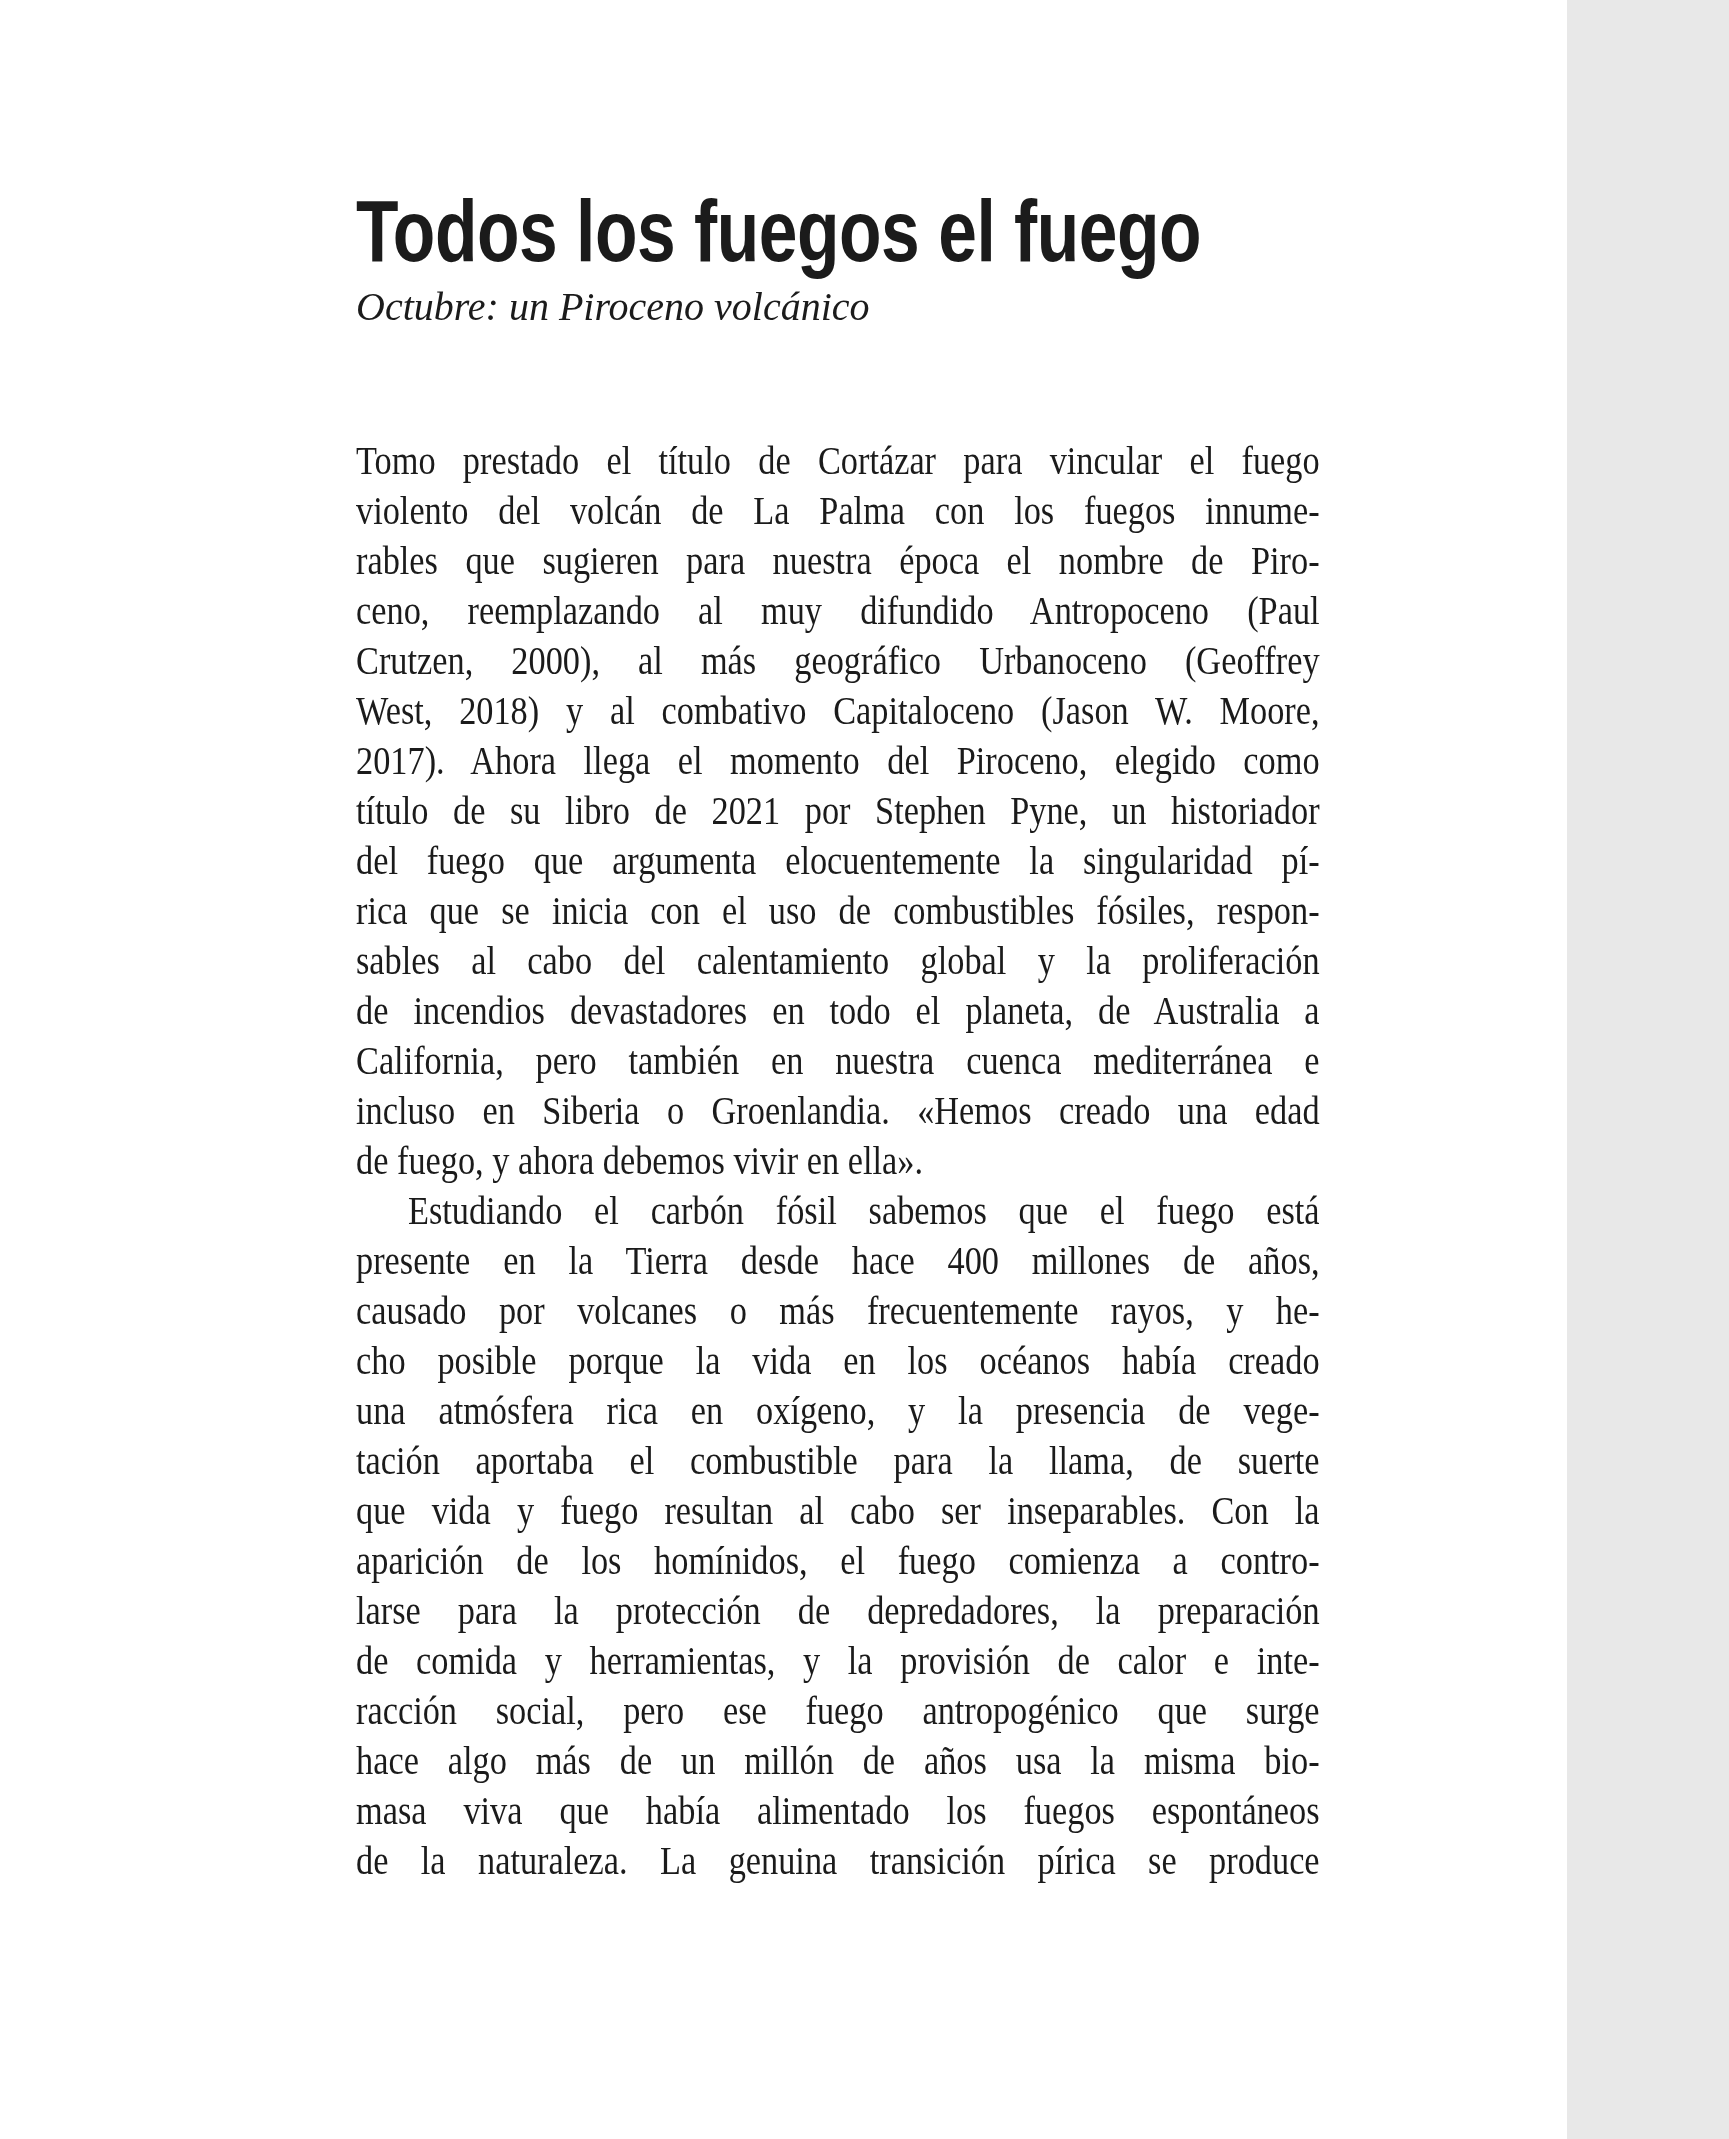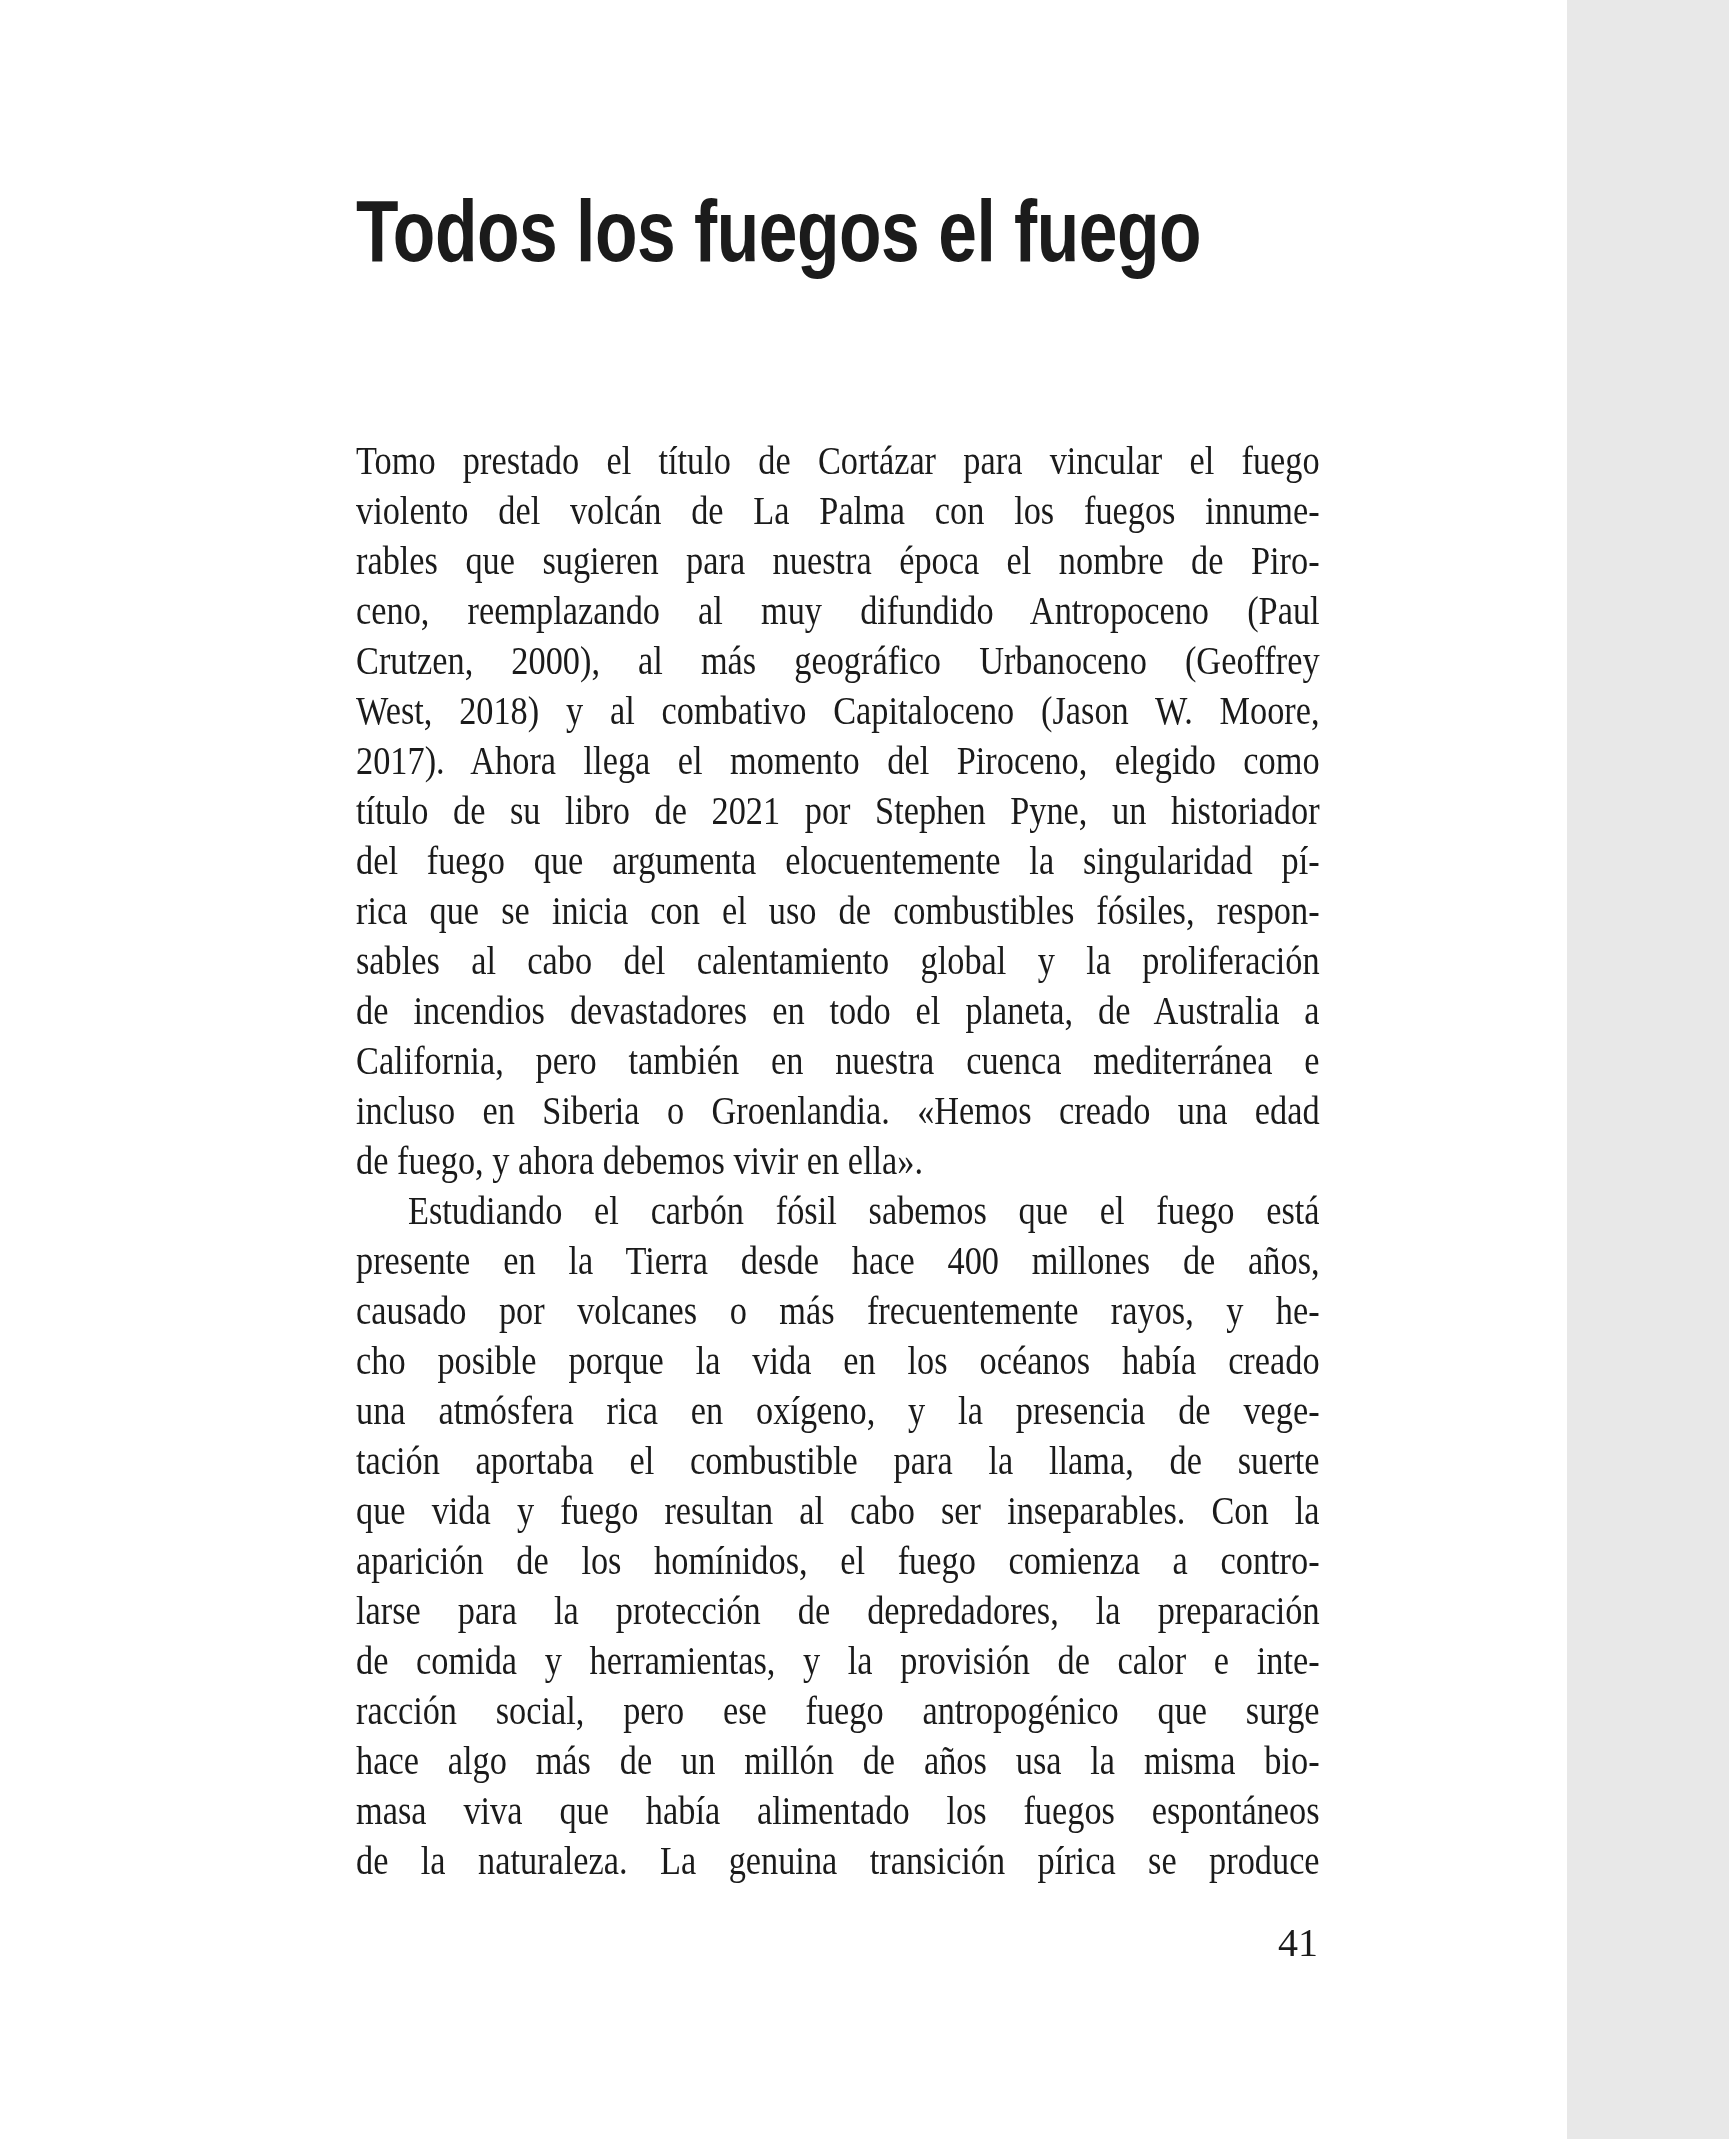--- a/index.html
+++ b/index.html
@@ -78,20 +78,21 @@
     font-size: 40px;
     line-height: 40px;
   }
 </style>
 </head>
 <body>
 
 <div class="page">
   <h1 class="chapter-title">Todos los fuegos el fuego</h1>
 
+  <h2 class="chapter-subtitle">Octubre: un Piroceno volcánico</h2>
 
   <div class="body-text">
       <div class="paragraph">
         <div class="line justify">Tomo prestado el título de Cortázar para vincular el fuego</div>
         <div class="line justify">violento del volcán de La Palma con los fuegos innume-</div>
         <div class="line justify">rables que sugieren para nuestra época el nombre de Piro-</div>
         <div class="line justify">ceno, reemplazando al muy difundido Antropoceno (Paul</div>
         <div class="line justify">Crutzen, 2000), al más geográfico Urbanoceno (Geoffrey</div>
         <div class="line justify">West, 2018) y al combativo Capitaloceno (Jason W. Moore,</div>
         <div class="line justify">2017). Ahora llega el momento del Piroceno, elegido como</div>
@@ -115,15 +116,14 @@
         <div class="line justify">aparición de los homínidos, el fuego comienza a contro-</div>
         <div class="line justify">larse para la protección de depredadores, la preparación</div>
         <div class="line justify">de comida y herramientas, y la provisión de calor e inte-</div>
         <div class="line justify">racción social, pero ese fuego antropogénico que surge</div>
         <div class="line justify">hace algo más de un millón de años usa la misma bio-</div>
         <div class="line justify">masa viva que había alimentado los fuegos espontáneos</div>
         <div class="line justify">de la naturaleza. La genuina transición pírica se produce</div>
       </div>
     </div>
 
-  <div class="page-number">41</div>
 </div>
 
 
 </body></html>

